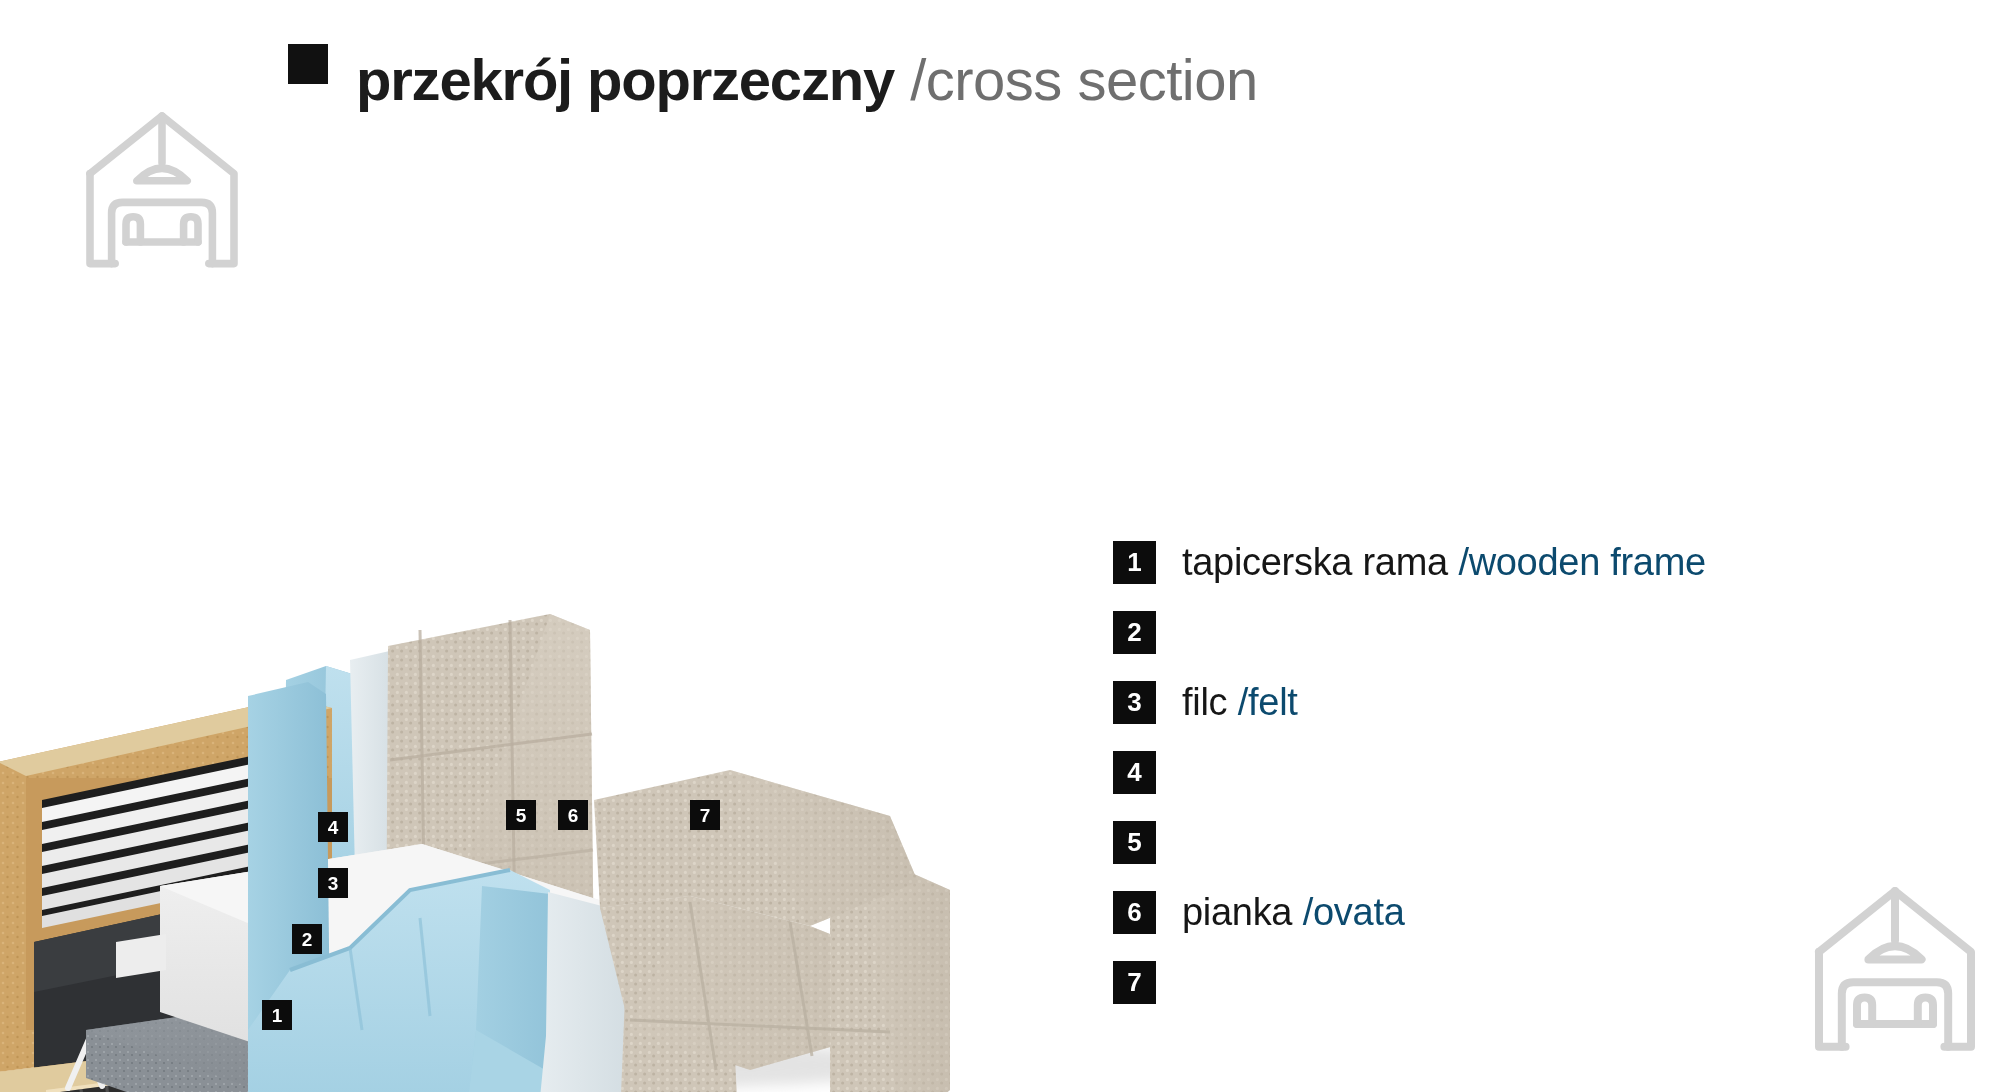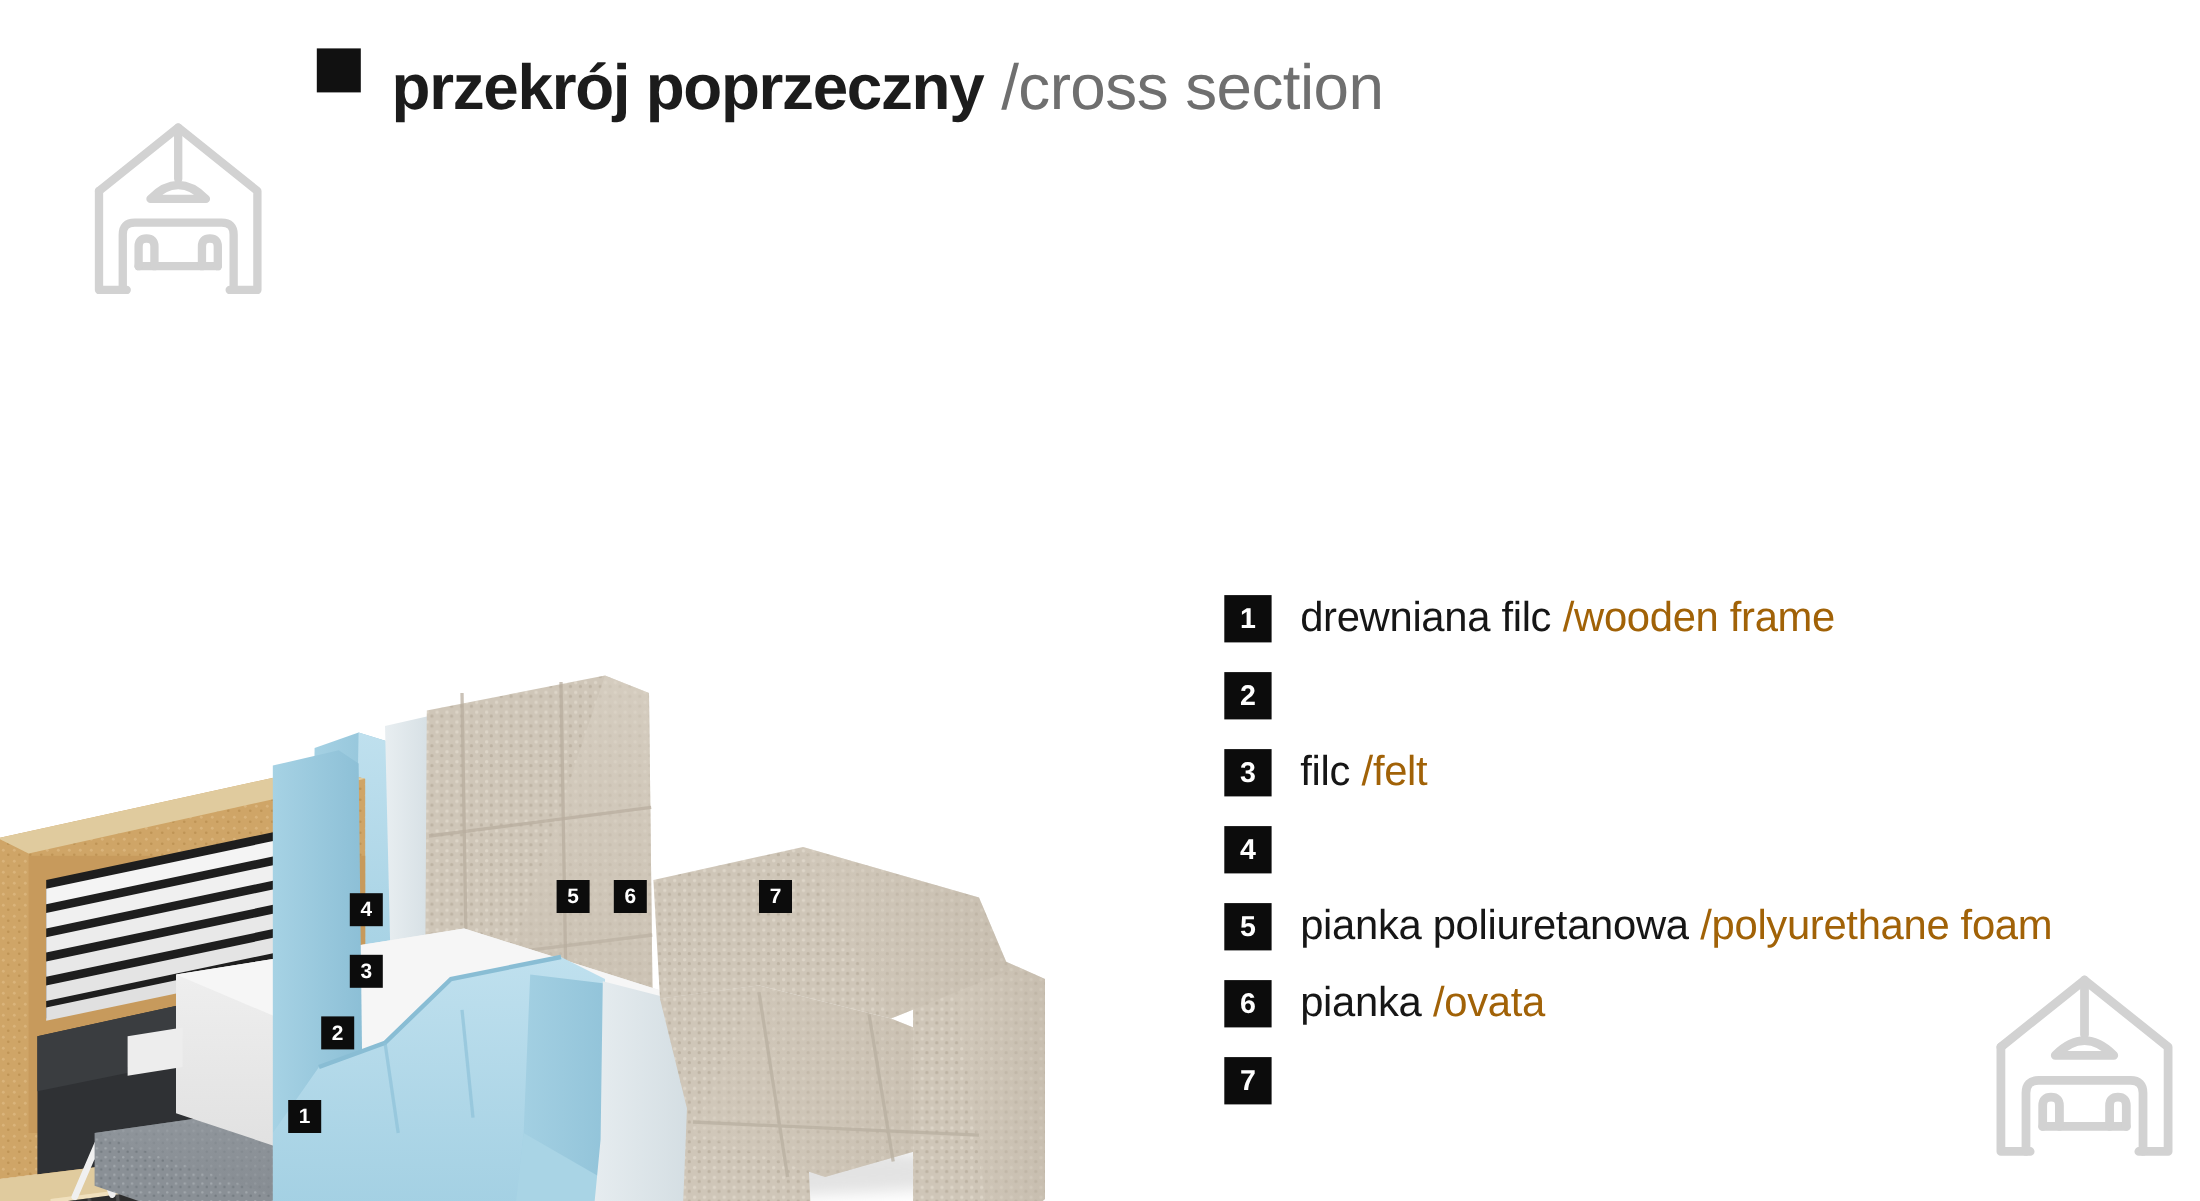--- a/index.html
+++ b/index.html
@@ -29,21 +29,21 @@
            line-height:1;}
 
   
   #legend{position:absolute;left:1113px;top:527px;}
   .legend-row{display:flex;align-items:center;height:70px;}
   .legend-badge{width:43px;height:43px;background:#0c0c0c;color:#ffffff;font-size:26px;
                 font-weight:bold;display:flex;align-items:center;justify-content:center;
                 flex:none;line-height:1;}
   .legend-text{margin-left:26px;font-size:38px;white-space:nowrap;line-height:1;}
   .legend-pl{color:#161616;letter-spacing:-0.3px;}
-  .legend-en{color:#a16207;letter-spacing:-0.3px;}
+  .legend-en{color:#0c4a6e;letter-spacing:-0.3px;}
 </style>
 </head>
 <body>
 
 <div id="title-bar">
   <div id="title-bullet"></div>
   <div id="title-text">
     <span id="title-pl">przekrój poprzeczny</span>
     <span> </span>
     <span id="title-en">/cross section</span>
@@ -250,35 +250,34 @@
 <div class="callout" style="left:318px;top:868px">3</div>
 <div class="callout" style="left:292px;top:924px">2</div>
 <div class="callout" style="left:262px;top:1000px">1</div>
 <div class="callout" style="left:506px;top:800px">5</div>
 <div class="callout" style="left:558px;top:800px">6</div>
 <div class="callout" style="left:690px;top:800px">7</div>
 
 <div id="legend">
   <div class="legend-row">
     <div class="legend-badge">1</div>
-    <div class="legend-text"><span class="legend-pl">drewniana filc</span> <span class="legend-en">/wooden frame</span></div>
+    <div class="legend-text"><span class="legend-pl">tapicerska rama</span> <span class="legend-en">/wooden frame</span></div>
   </div>
   <div class="legend-row">
     <div class="legend-badge">2</div>
   </div>
   <div class="legend-row">
     <div class="legend-badge">3</div>
     <div class="legend-text"><span class="legend-pl">filc</span> <span class="legend-en">/felt</span></div>
   </div>
   <div class="legend-row">
     <div class="legend-badge">4</div>
   </div>
   <div class="legend-row">
     <div class="legend-badge">5</div>
-    <div class="legend-text"><span class="legend-pl">pianka poliuretanowa</span> <span class="legend-en">/polyurethane foam</span></div>
   </div>
   <div class="legend-row">
     <div class="legend-badge">6</div>
     <div class="legend-text"><span class="legend-pl">pianka</span> <span class="legend-en">/ovata</span></div>
   </div>
   <div class="legend-row">
     <div class="legend-badge">7</div>
   </div>
 </div>
 

